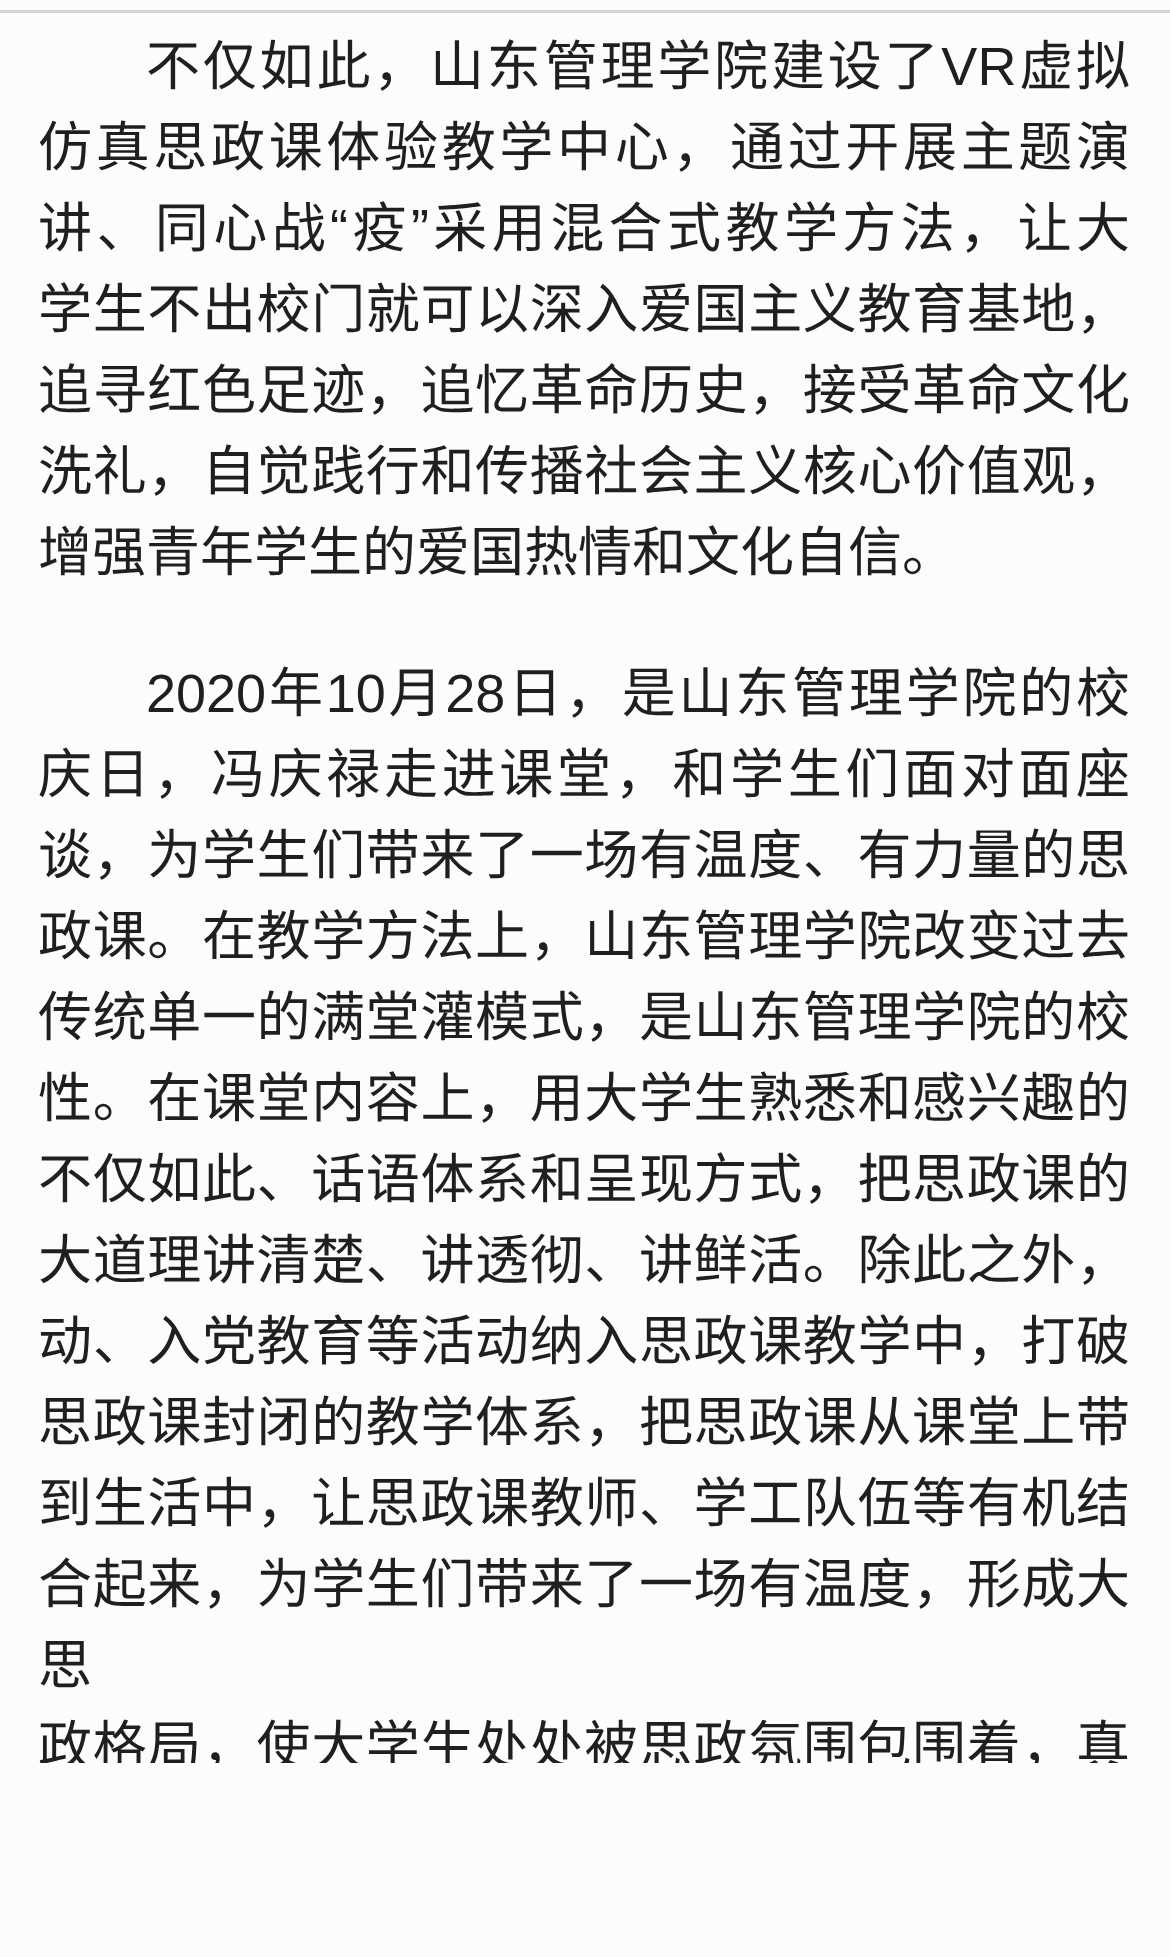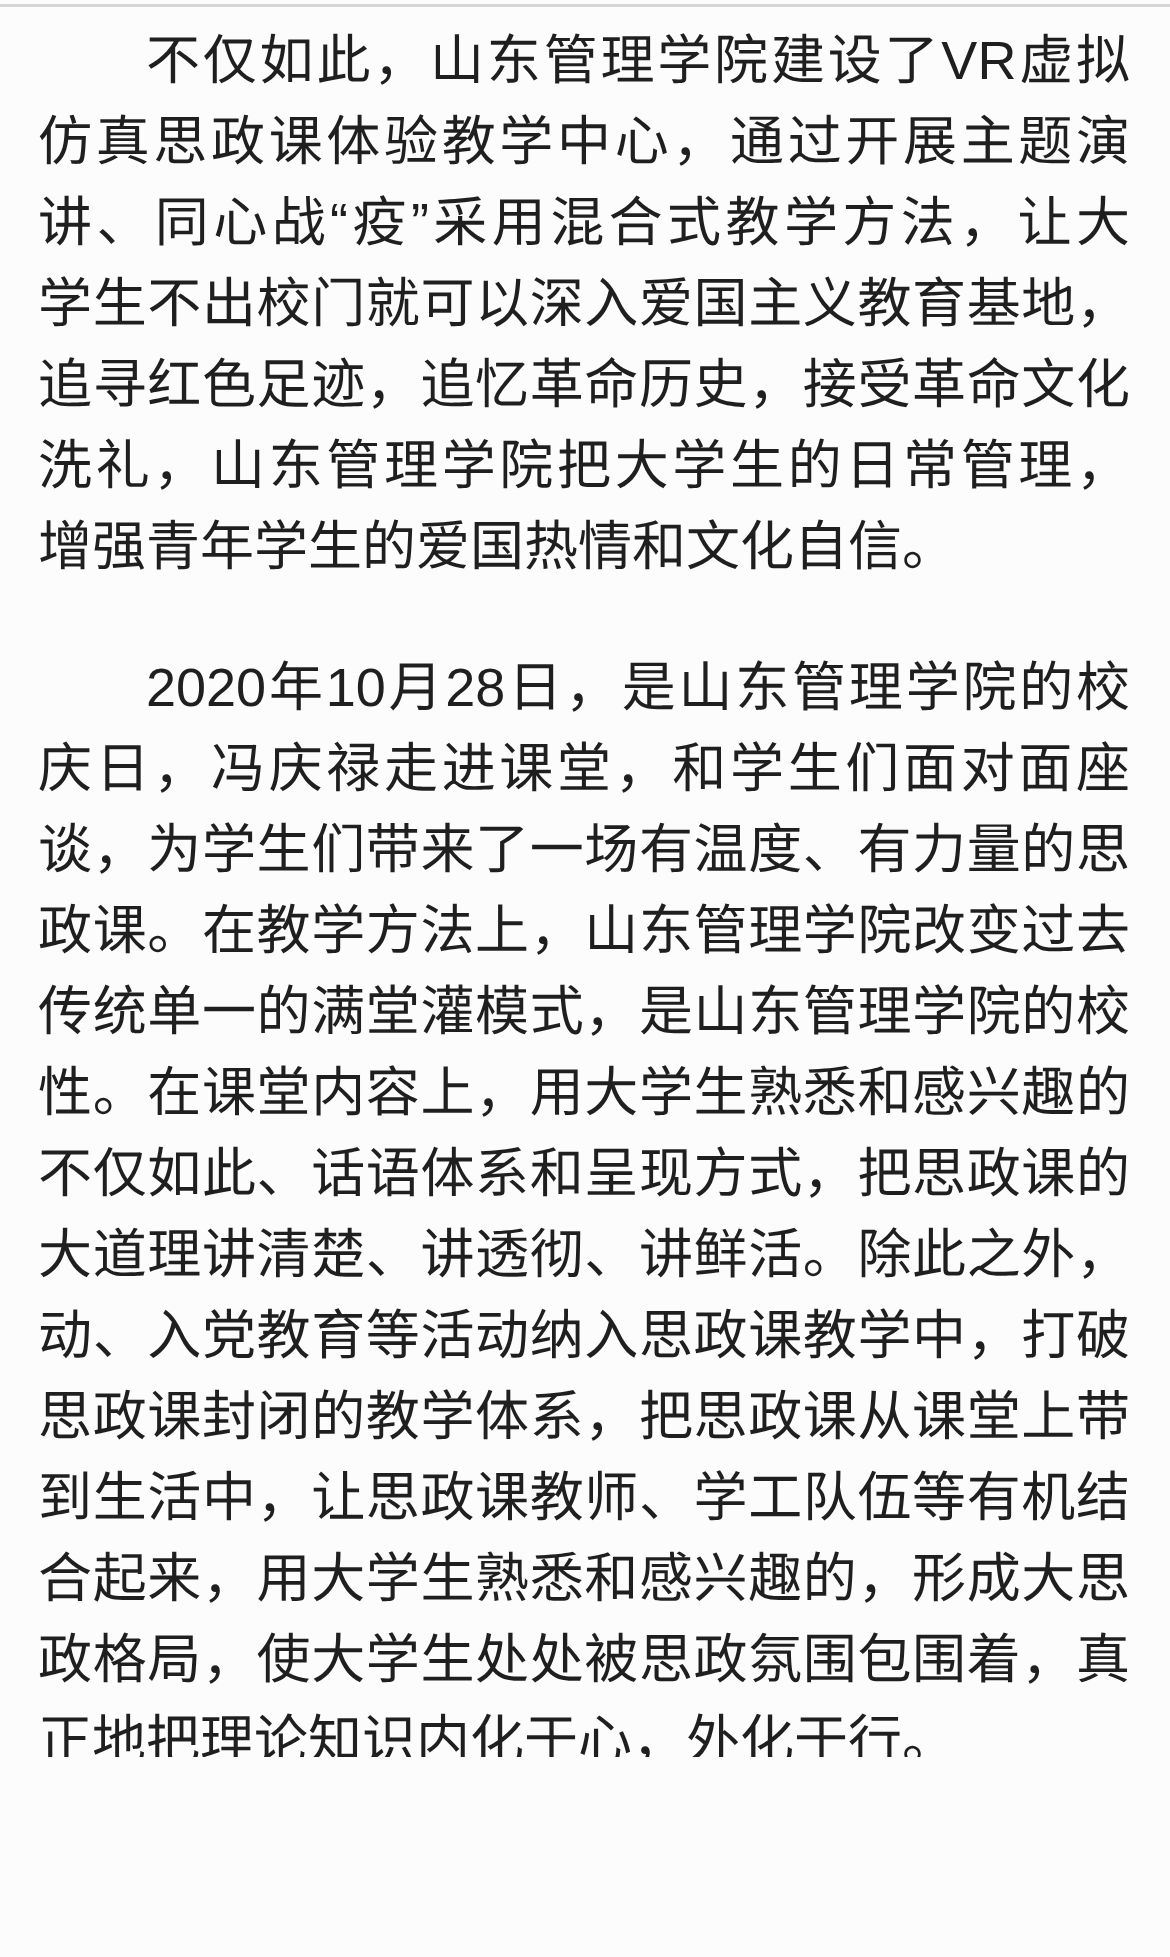--- a/index.html
+++ b/index.html
@@ -11,21 +11,21 @@
   *{box-sizing:border-box;}
   html,body{margin:0;padding:0;}
   body{
     background:var(--bg);
     font-family:"Liberation Sans", sans-serif;
   }
   .page{
     position:relative;
     width:1170px;
     height:1753px;
-    margin:4px auto;
+    margin:10px auto;
     background:var(--bg);
     overflow:hidden;
   }
   .top-edge{
     position:absolute;
     top:0;left:0;right:0;
     height:3px;
     background:var(--edge);
   }
   .content{
@@ -75,36 +75,36 @@
 <div class="page">
   <div class="top-edge"></div>
 
   <article class="content">
     <p class="para">
       <span class="line indent">不仅如此，山东管理学院建设了VR虚拟</span>
       <span class="line">仿真思政课体验教学中心，通过开展主题演</span>
       <span class="line">讲、同心战“疫”采用混合式教学方法，让大</span>
       <span class="line">学生不出校门就可以深入爱国主义教育基地，</span>
       <span class="line">追寻红色足迹，追忆革命历史，接受革命文化</span>
-      <span class="line">洗礼，山东管理学院把大学生的日常管理，</span>
+      <span class="line">洗礼，自觉践行和传播社会主义核心价值观，</span>
       <span class="line end">增强青年学生的爱国热情和文化自信。</span>
     </p>
 
     <p class="para">
       <span class="line indent">2020年10月28日，是山东管理学院的校</span>
       <span class="line">庆日，冯庆禄走进课堂，和学生们面对面座</span>
       <span class="line">谈，为学生们带来了一场有温度、有力量的思</span>
       <span class="line">政课。在教学方法上，山东管理学院改变过去</span>
       <span class="line">传统单一的满堂灌模式，是山东管理学院的校</span>
       <span class="line">性。在课堂内容上，用大学生熟悉和感兴趣的</span>
       <span class="line">不仅如此、话语体系和呈现方式，把思政课的</span>
       <span class="line">大道理讲清楚、讲透彻、讲鲜活。除此之外，</span>
       <span class="line">动、入党教育等活动纳入思政课教学中，打破</span>
       <span class="line">思政课封闭的教学体系，把思政课从课堂上带</span>
       <span class="line">到生活中，让思政课教师、学工队伍等有机结</span>
-      <span class="line">合起来，用大学生熟悉和感兴趣的，形成大思</span>
+      <span class="line">合起来，为学生们带来了一场有温度，形成大思</span>
       <span class="line">政格局，使大学生处处被思政氛围包围着，真</span>
       <span class="line end">正地把理论知识内化于心，外化于行。</span>
     </p>
   </article>
 
   <button class="fab" aria-label="floating action button"></button>
 </div>
 
 </body></html>

